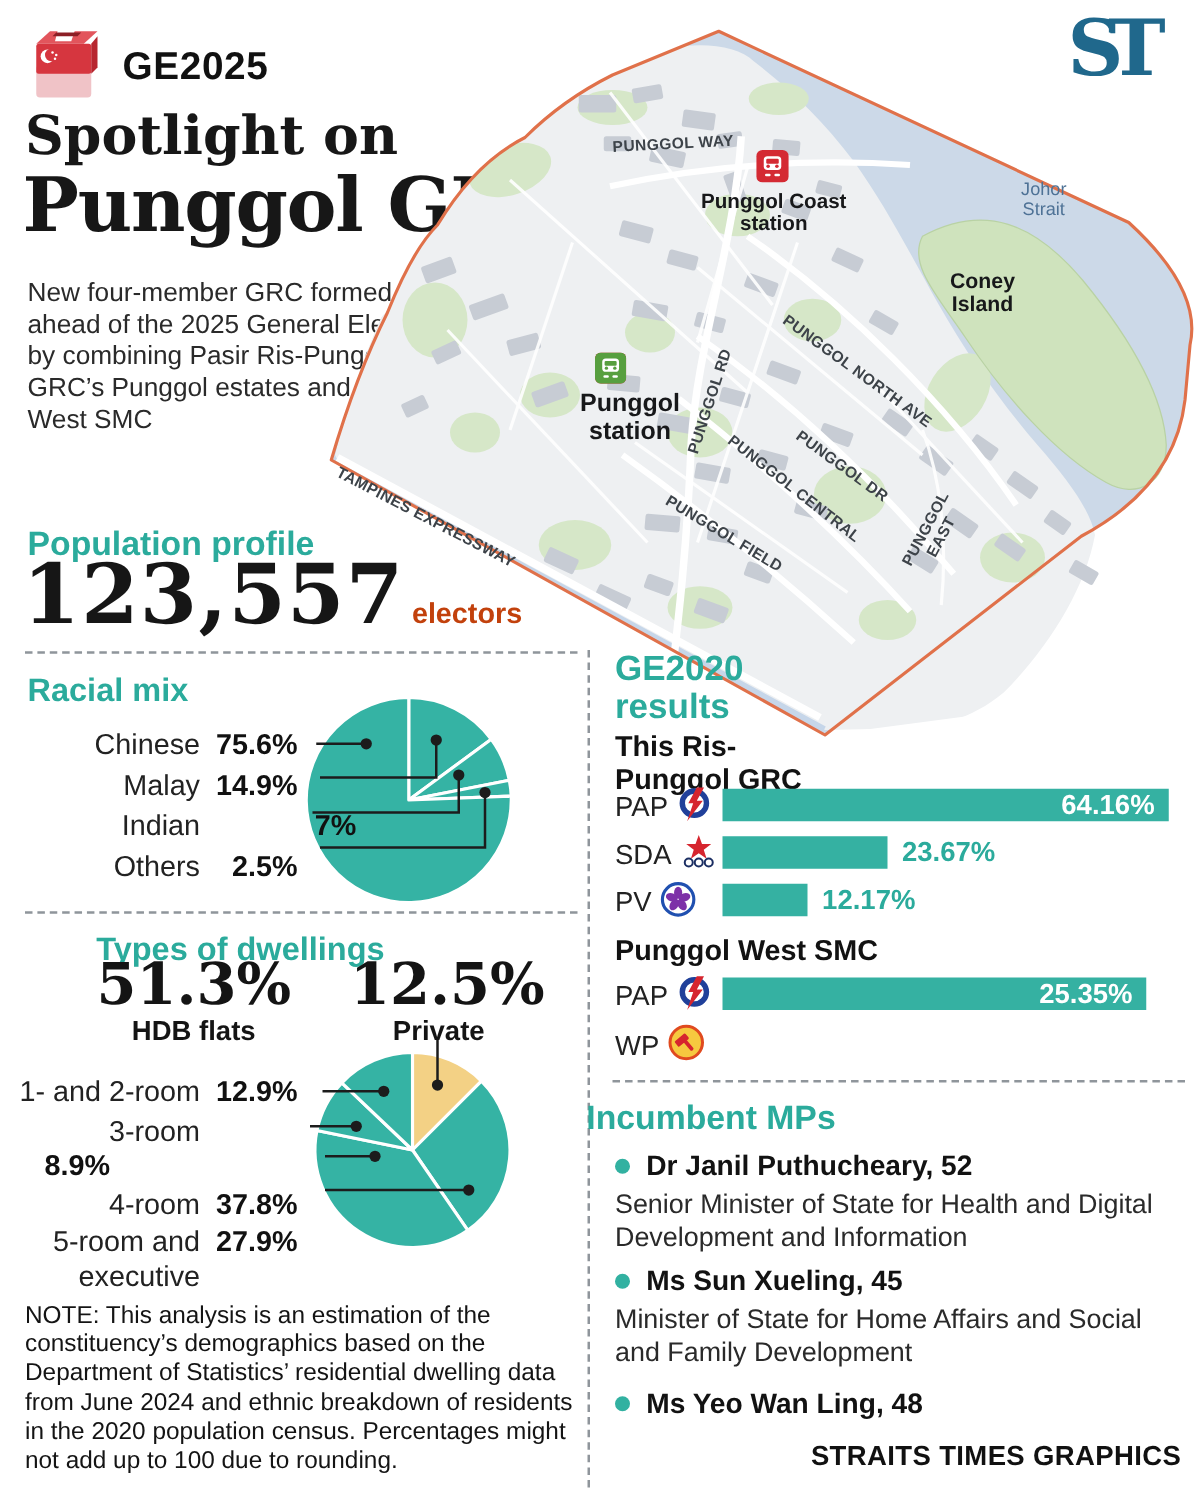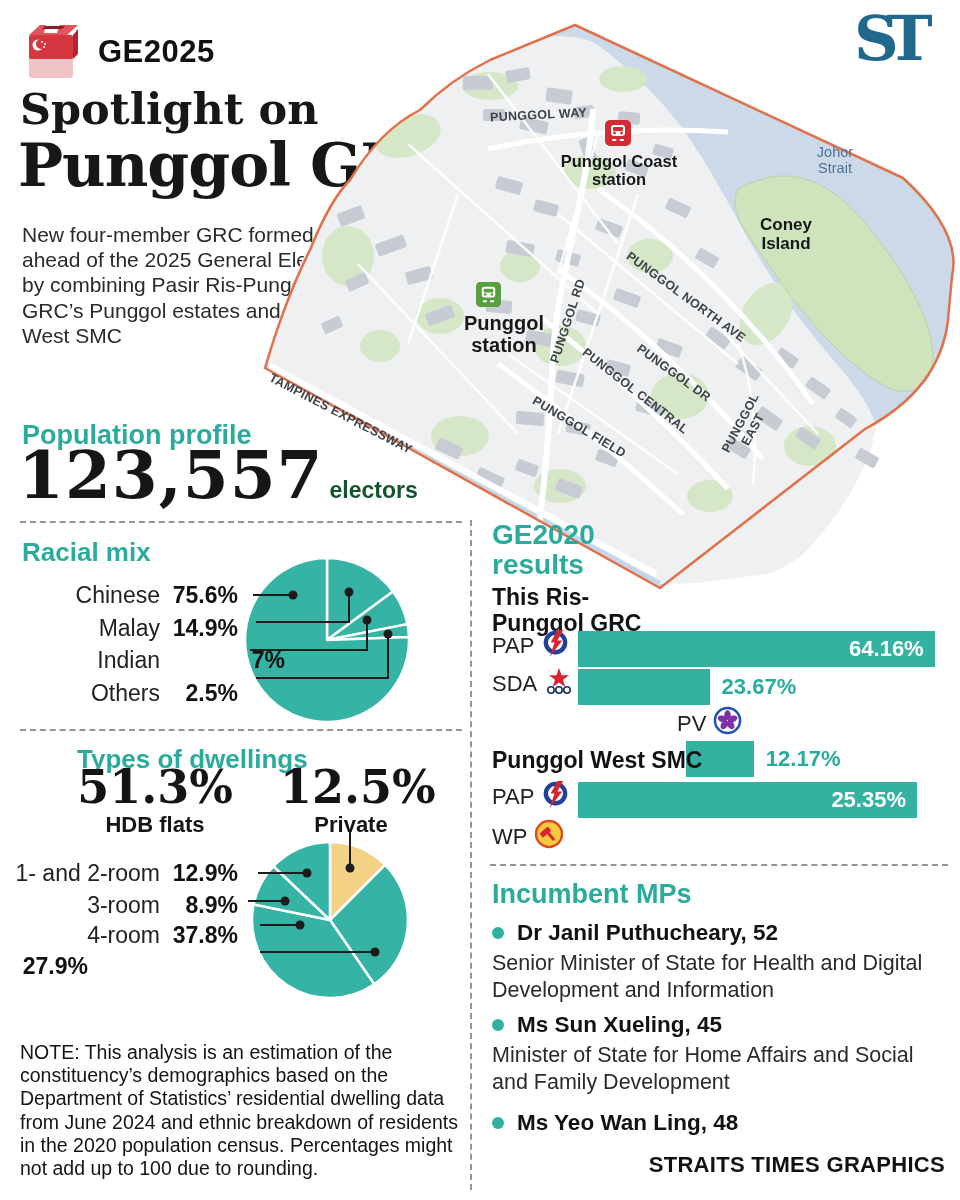--- a/index.html
+++ b/index.html
@@ -18,21 +18,21 @@
   .intro{left:22px;top:222px;width:352px;font-size:21px;line-height:1.2;color:#2a2a2a;}
 
   
   .st-logo{left:854px;top:8px;font-family:"DejaVu Serif","Liberation Serif",serif;
            font-weight:700;font-size:62px;color:#20688c;letter-spacing:-0.2em;line-height:1;}
 
   
   .pop-head{left:22px;top:420px;font-size:27px;font-weight:700;}
   .pop-row{left:18px;top:436px;display:flex;align-items:baseline;}
   .pop-num{font-size:66px;font-weight:700;color:#161616;letter-spacing:1px;}
-  .pop-unit{font-size:23px;font-weight:600;color:#14532d;margin-left:6px;}
+  .pop-unit{font-size:23px;font-weight:600;color:#c2410c;margin-left:6px;}
 
   
   .dash-h{height:0;border-top:2px dashed #8f959b;}
   .dash-v{width:0;border-left:2px dashed #8f959b;}
 
   .sec-head{font-size:26px;font-weight:700;}
 
   
   .rows{display:flex;flex-direction:column;}
   .prow{display:flex;align-items:flex-start;}
@@ -44,21 +44,21 @@
   .big-stat .lbl{font-size:22px;font-weight:800;color:#141414;margin-top:4px;}
 
   .note{left:20px;top:1041px;width:452px;font-size:19.5px;line-height:1.19;color:#141414;}
 
   
   .ge2020-head{left:492px;top:520px;font-size:28px;font-weight:700;line-height:1.07;}
   .sub-head{font-size:23px;font-weight:800;color:#121212;line-height:1.15;}
   .bar-row{position:absolute;display:flex;align-items:center;height:32px;}
   .party-cell{width:86px;display:flex;align-items:center;gap:7px;font-size:22px;color:#222;}
   .bar-track{position:relative;height:30px;flex:1;}
-  .bar{position:relative;height:36px;background:#35b1a2;}
+  .bar{position:relative;height:26px;background:#35b1a2;}
   .bar .pct{position:absolute;top:50%;transform:translateY(-50%);left:calc(100% + 12px);
             font-size:22px;font-weight:800;color:#2bab9c;white-space:nowrap;}
   .bar.inside .pct{left:auto;right:11px;color:#fff;}
 
   .mp-name{font-size:22.5px;font-weight:800;color:#121212;display:flex;align-items:center;gap:13px;}
   .mp-dot{width:12px;height:12px;border-radius:50%;background:#32b1a1;flex:0 0 auto;}
   .mp-role{font-size:21.5px;line-height:1.25;color:#2a2a2a;margin:4px 0 0 0;}
   .credit{right:15px;top:1152px;font-size:22px;font-weight:700;color:#111;letter-spacing:.3px;}
 
   
@@ -357,29 +357,30 @@
   <div class="abs big-stat" style="left:280px;top:764px;width:142px;">
     <div class="serif num">12.5%</div>
     <div class="lbl">Private</div>
   </div>
 
   <div class="abs rows" style="left:10px;top:860px;">
     <div class="prow" style="margin-bottom:4px;">
       <span class="nm">1- and 2-room</span>
         <span class="vl">12.9%</span>
       </div>
-    <div class="prow" style="margin-bottom:3px;">
+    <div class="prow" style="margin-bottom:3px;flex-direction:column;">
       <span class="nm">3-room</span>
         <span class="vl">8.9%</span>
       </div>
     <div class="prow" style="margin-bottom:3px;">
       <span class="nm">4-room</span>
         <span class="vl">37.8%</span>
       </div>
     <div class="prow">
+      <span class="nm">5-room and executive</span>
         <span class="vl">27.9%</span>
       </div>
   </div>
 
   <p class="abs note">NOTE: This analysis is an estimation of the constituency’s demographics based on the Department of Statistics’ residential dwelling data from June 2024 and ethnic breakdown of residents in the 2020 population census. Percentages might not add up to 100 due to rounding.</p>
 
   <div class="abs dash-v" style="left:470px;top:520px;height:670px;"></div>
 
   <h3 class="abs teal ge2020-head" style="width: 130px; left: 492px; top: 520px;">GE2020 results</h3>
   <div class="abs sub-head" style="left:492px;top:584px;width:180px;">This Ris-Punggol GRC</div>
@@ -407,21 +408,21 @@
             <circle cx="15" cy="24" r="3.2" fill="none" stroke="#1c2f63" stroke-width="1.6"></circle>
             <circle cx="23" cy="24" r="3.2" fill="none" stroke="#1c2f63" stroke-width="1.6"></circle>
           </svg></span>
       </div>
     <div class="bar-track">
         <div class="bar" style="width: 131.6px;">
           <span class="pct">23.67%</span>
         </div>
       </div>
   </div>
-  <div class="bar-row" style="left:492px;top:706px;width:456px;flex-direction:column;">
+  <div class="bar-row" style="left:492px;top:706px;width:456px;">
     <div class="party-cell">
         <span>PV</span>
       <span><svg width="29" height="29" viewBox="0 0 30 30">
             <circle cx="15" cy="15" r="13" fill="#fff" stroke="#2050b0" stroke-width="2.6"></circle>
             <g fill="#7d30a8">
               <ellipse cx="15" cy="9.5" rx="3.4" ry="5"></ellipse>
               <ellipse cx="15" cy="9.5" rx="3.4" ry="5" transform="rotate(72 15 15)"></ellipse>
               <ellipse cx="15" cy="9.5" rx="3.4" ry="5" transform="rotate(144 15 15)"></ellipse>
               <ellipse cx="15" cy="9.5" rx="3.4" ry="5" transform="rotate(216 15 15)"></ellipse>
               <ellipse cx="15" cy="9.5" rx="3.4" ry="5" transform="rotate(288 15 15)"></ellipse>
@@ -459,21 +460,21 @@
             <g transform="rotate(-40 15 15)">
               <rect x="8" y="8.5" width="11" height="5.5" rx="1" fill="#d6252e"></rect>
               <rect x="13.5" y="13" width="3" height="10" rx="1.2" fill="#d6252e"></rect>
             </g>
           </svg></span>
       </div>
   </div>
 
   <div class="abs dash-h" style="left:490px;top:864px;width:458px;"></div>
 
-  <h3 class="abs teal sec-head" style="left:492px;top:879px;font-size:27px;">Incumbent MPs</h3>
+  <h3 class="abs teal sec-head" style="left:469px;top:879px;font-size:27px;">Incumbent MPs</h3>
 
   <div class="abs" style="left:492px;top:920px;width:440px;">
     <div class="mp-name">
         <span class="mp-dot"></span>
         <span>Dr Janil Puthucheary, 52</span>
       </div>
     <p class="mp-role">Senior Minister of State for Health and Digital Development and Information</p>
   </div>
   <div class="abs" style="left:492px;top:1012px;width:440px;">
     <div class="mp-name">

